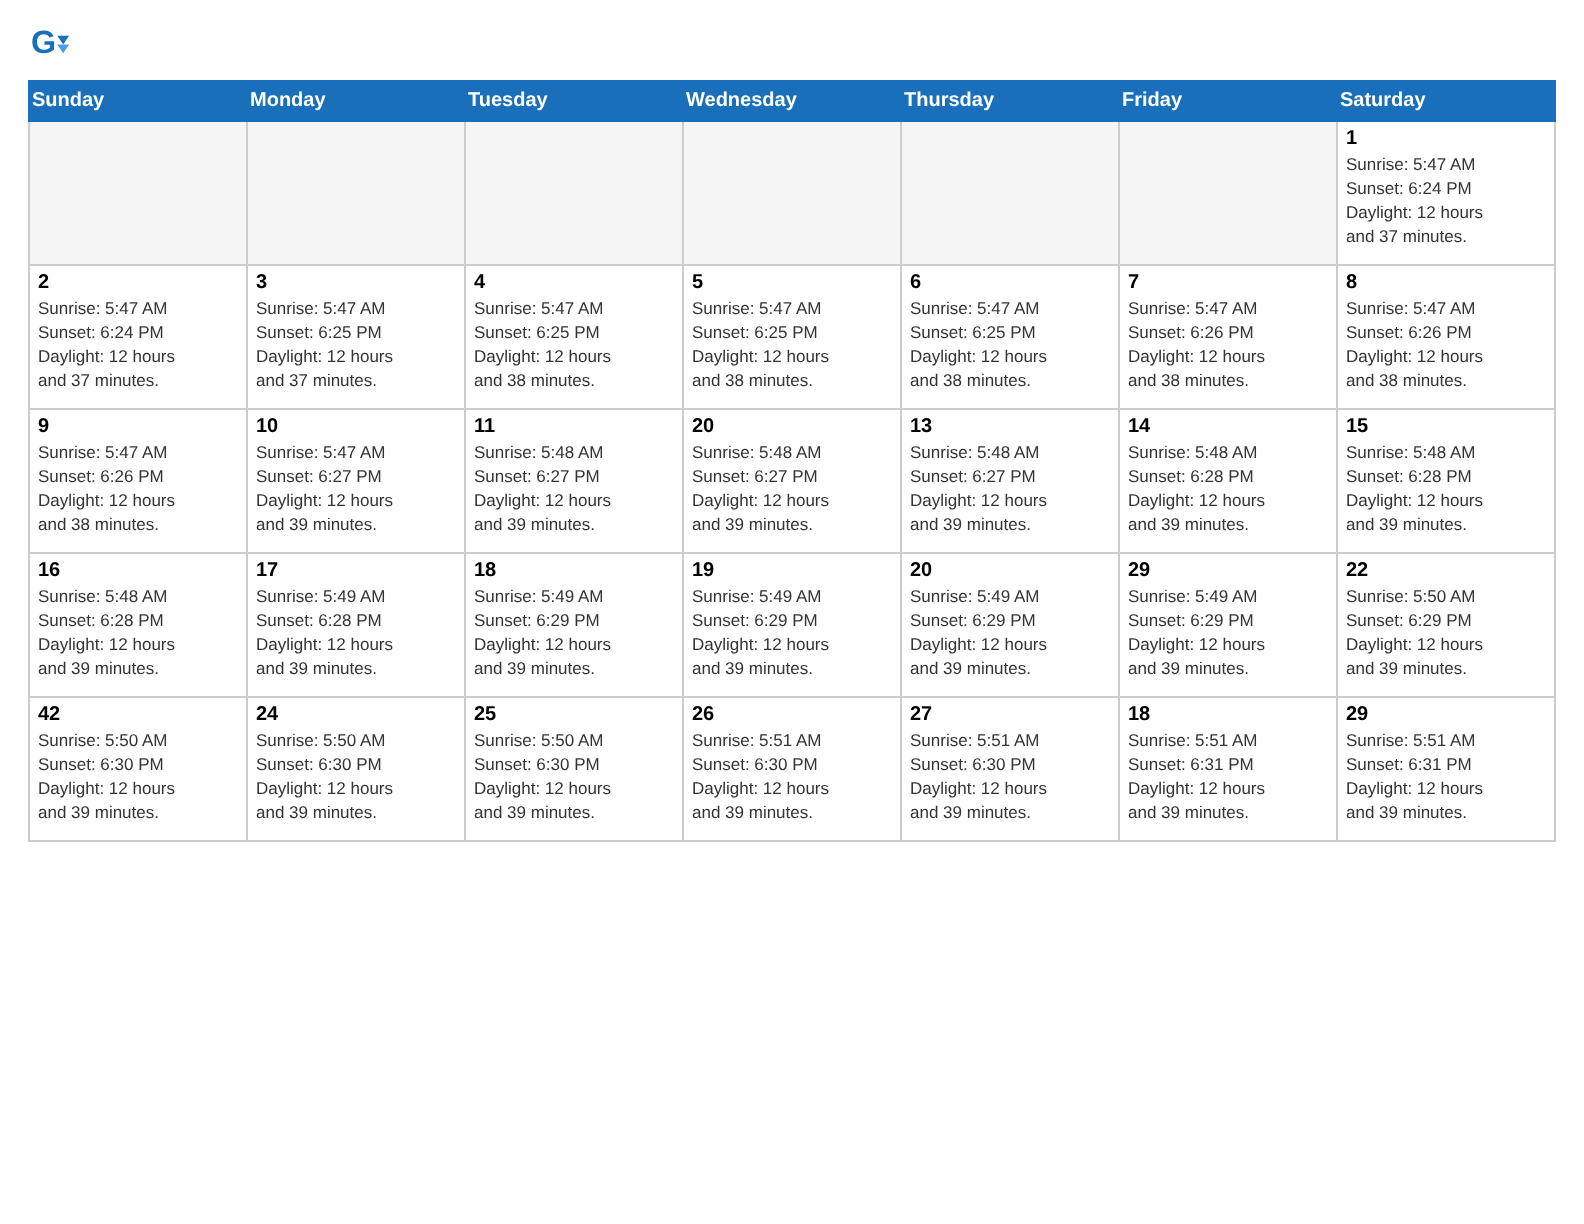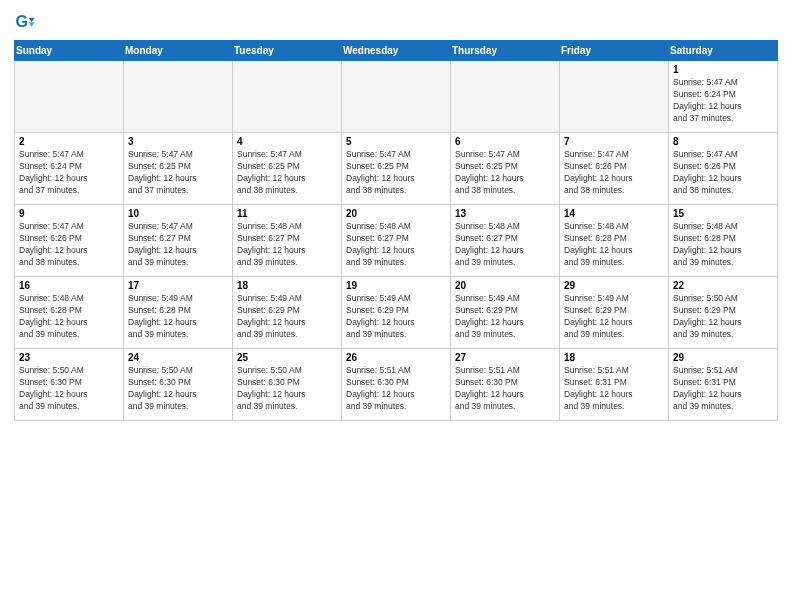--- a/index.html
+++ b/index.html
@@ -220,21 +220,21 @@
             <span class="day-number">29</span>
             <div class="day-info">Sunrise: 5:49 AM<br>Sunset: 6:29 PM<br>Daylight: 12 hours<br>and 39 minutes.</div>
           </td>
           <td>
             <span class="day-number">22</span>
             <div class="day-info">Sunrise: 5:50 AM<br>Sunset: 6:29 PM<br>Daylight: 12 hours<br>and 39 minutes.</div>
           </td>
         </tr>
         <tr>
           <td>
-            <span class="day-number">23</span>
+            <span class="day-number">42</span>
             <div class="day-info">Sunrise: 5:50 AM<br>Sunset: 6:30 PM<br>Daylight: 12 hours<br>and 39 minutes.</div>
           </td>
           <td>
             <span class="day-number">24</span>
             <div class="day-info">Sunrise: 5:50 AM<br>Sunset: 6:30 PM<br>Daylight: 12 hours<br>and 39 minutes.</div>
           </td>
           <td>
             <span class="day-number">25</span>
             <div class="day-info">Sunrise: 5:50 AM<br>Sunset: 6:30 PM<br>Daylight: 12 hours<br>and 39 minutes.</div>
           </td>

